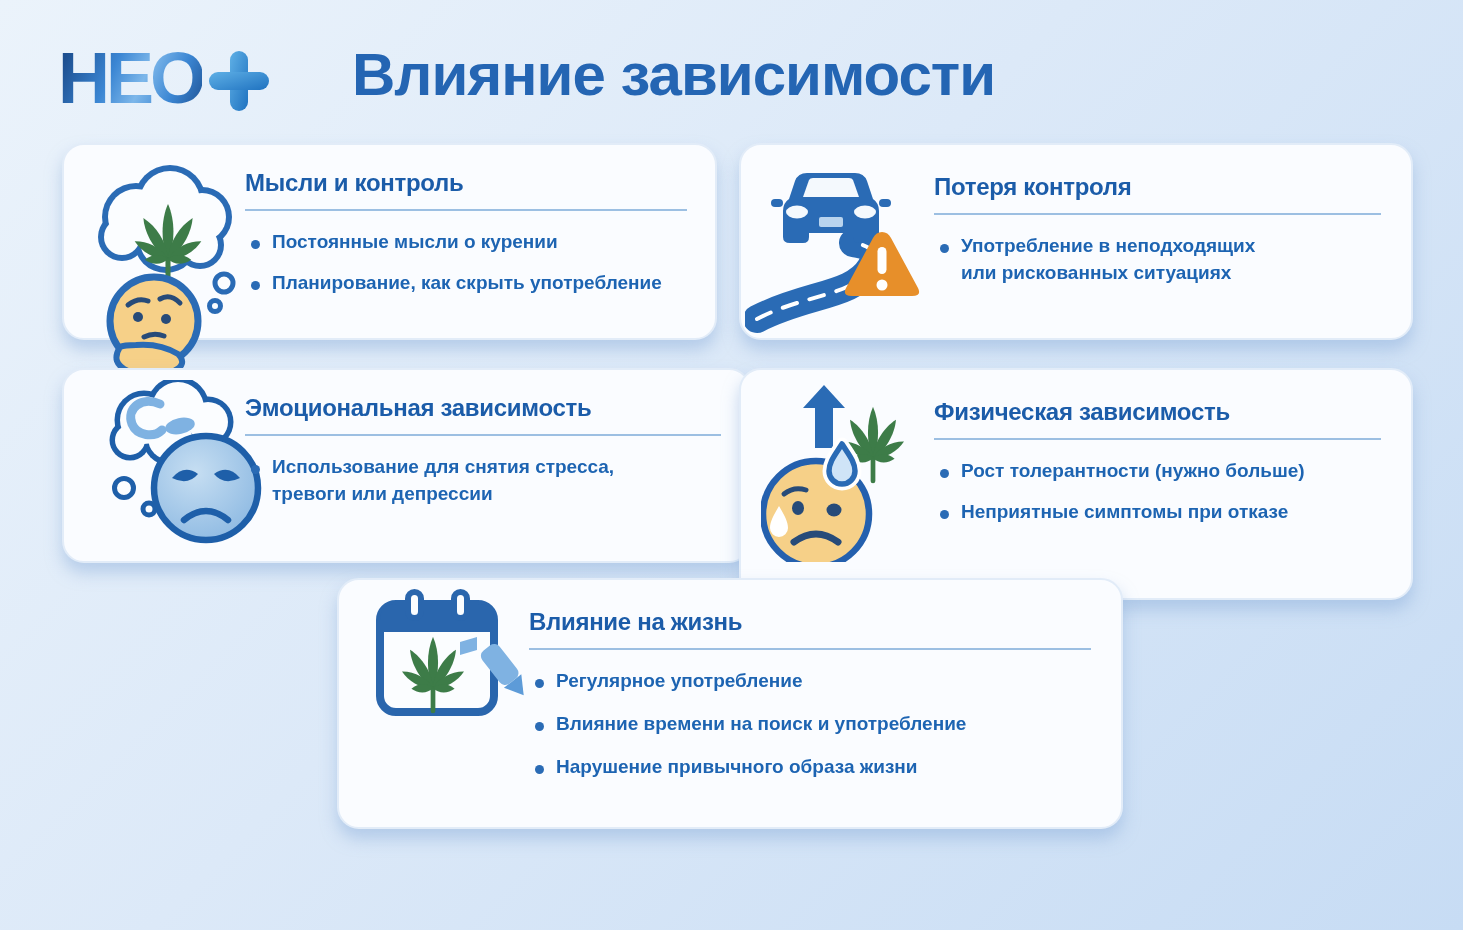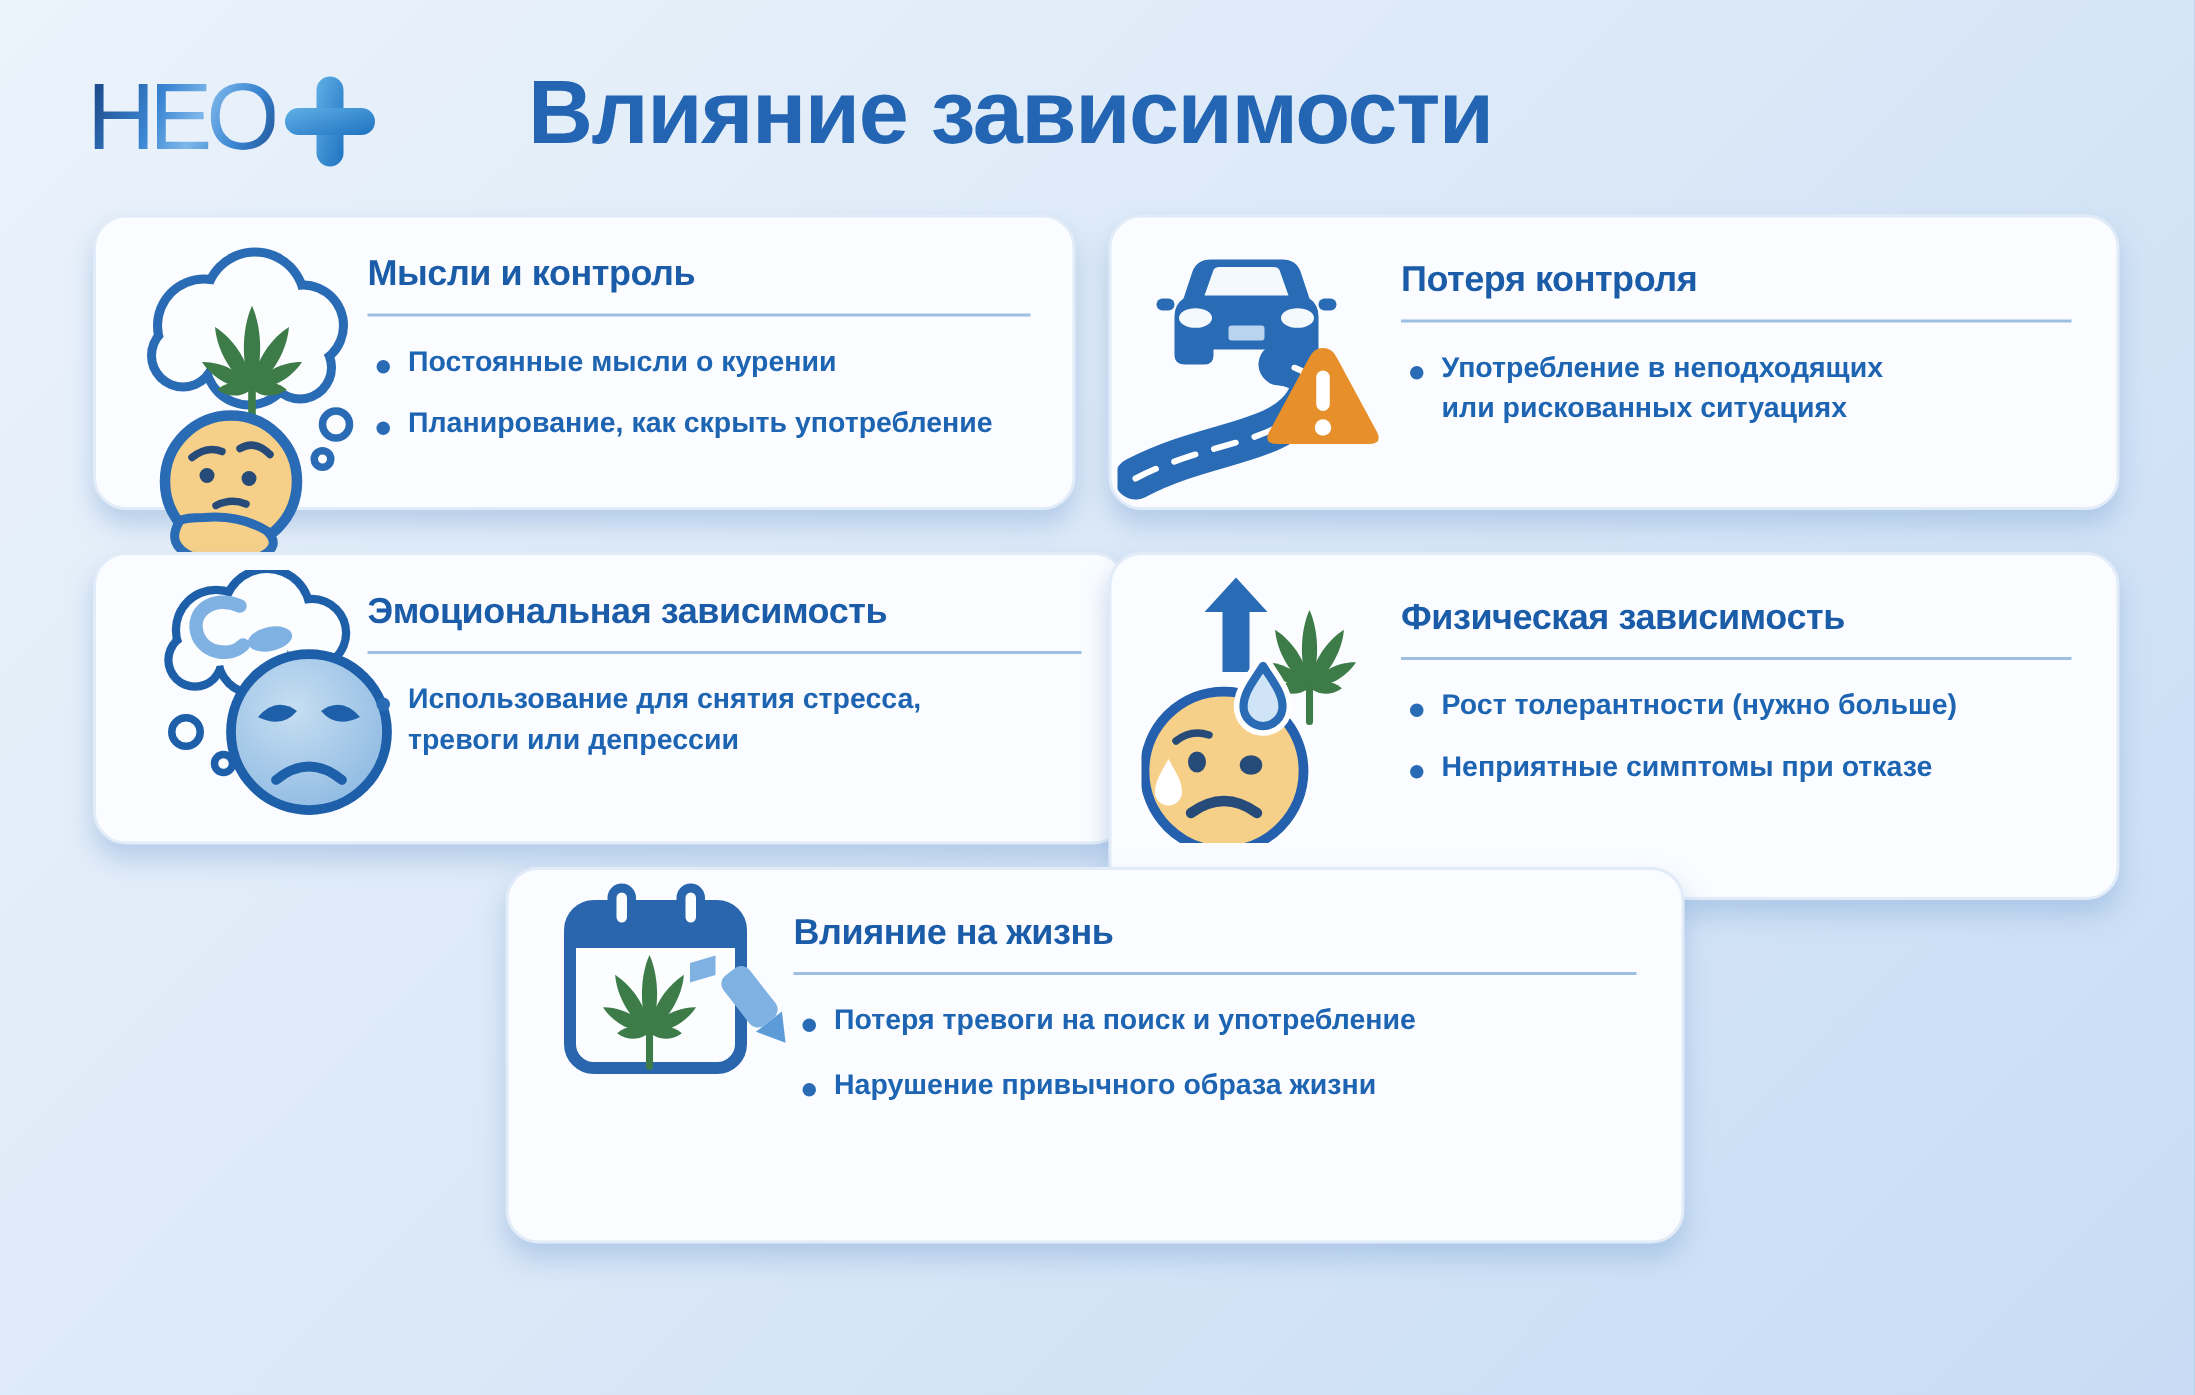--- a/index.html
+++ b/index.html
@@ -9,21 +9,21 @@
     --accent:#2a6bb5; --light-blue:#7fb2e2; --orange:#e78f2a; --green:#3d7c48;
     --face-yellow:#f6d088; --navy:#274b79; --face-blue-stroke:#1e5fa9;
     --logo-dark:#1d4f90; --logo-mid:#3b86d3; --logo-light:#7db7ea; --logo-plus:#3596d8;
   }
   *{box-sizing:border-box}
   body{margin:0;background:#b9cfe8;font-family:"Liberation Sans","DejaVu Sans",sans-serif;}
   .canvas{position:relative;width:1463px;height:930px;overflow:hidden;
     background:linear-gradient(135deg,var(--bg-from) 0%,var(--bg-mid) 45%,var(--bg-to) 100%);}
   
   .logo{position:absolute;left:58px;top:38px;display:flex;align-items:center;}
-  .logo-text{font-size:63px;font-weight:400;letter-spacing:-4px;line-height:1;
+  .logo-text{font-size:72px;font-weight:700;letter-spacing:-4px;line-height:1;
     background:linear-gradient(115deg,var(--logo-dark) 8%,var(--logo-mid) 38%,var(--logo-light) 58%,var(--logo-mid) 78%,var(--logo-dark) 100%);
     -webkit-background-clip:text;background-clip:text;color:transparent;-webkit-text-fill-color:transparent;}
   .logo-plus{margin-left:4px;margin-top:10px;display:inline-block;}
   .title{position:absolute;left:352px;top:40px;margin:0;font-size:60px;font-weight:800;
     color:var(--title);letter-spacing:-1px;}
   
   .card{position:absolute;background:var(--card-bg);border:2px solid var(--card-border);
     border-radius:22px;box-shadow:0 10px 16px var(--card-shadow);overflow:visible;}
   .card-thoughts {left:62px; top:143px;width:655px;height:197px;}
   .card-control  {left:739px;top:143px;width:674px;height:197px;}
@@ -230,19 +230,20 @@
       <use href="#leaf" transform="translate(57,100) scale(1.35)"></use>
       <path d="M84,54 l17,-5 v13 l-17,5 z" fill="var(--light-blue)"></path>
       <g transform="translate(128,82) rotate(-38)">
         <rect x="-11" y="-28" width="22" height="42" rx="7" fill="var(--light-blue)"></rect>
         <path d="M-11,14 L11,14 L0,32 Z" fill="#5d9bd8"></path>
       </g>
     </svg>
     <div class="content">
       <h2 class="card-title">Влияние на жизнь</h2>
       <ul class="bullets">
-        <li>Потеря тревоги на поиск и употребление</li>
+        <li>Регулярное употребление</li>
+        <li>Влияние времени на поиск и употребление</li>
         <li>Нарушение привычного образа жизни</li>
       </ul>
     </div>
   </section>
 
 </div>
 
 </body></html>

